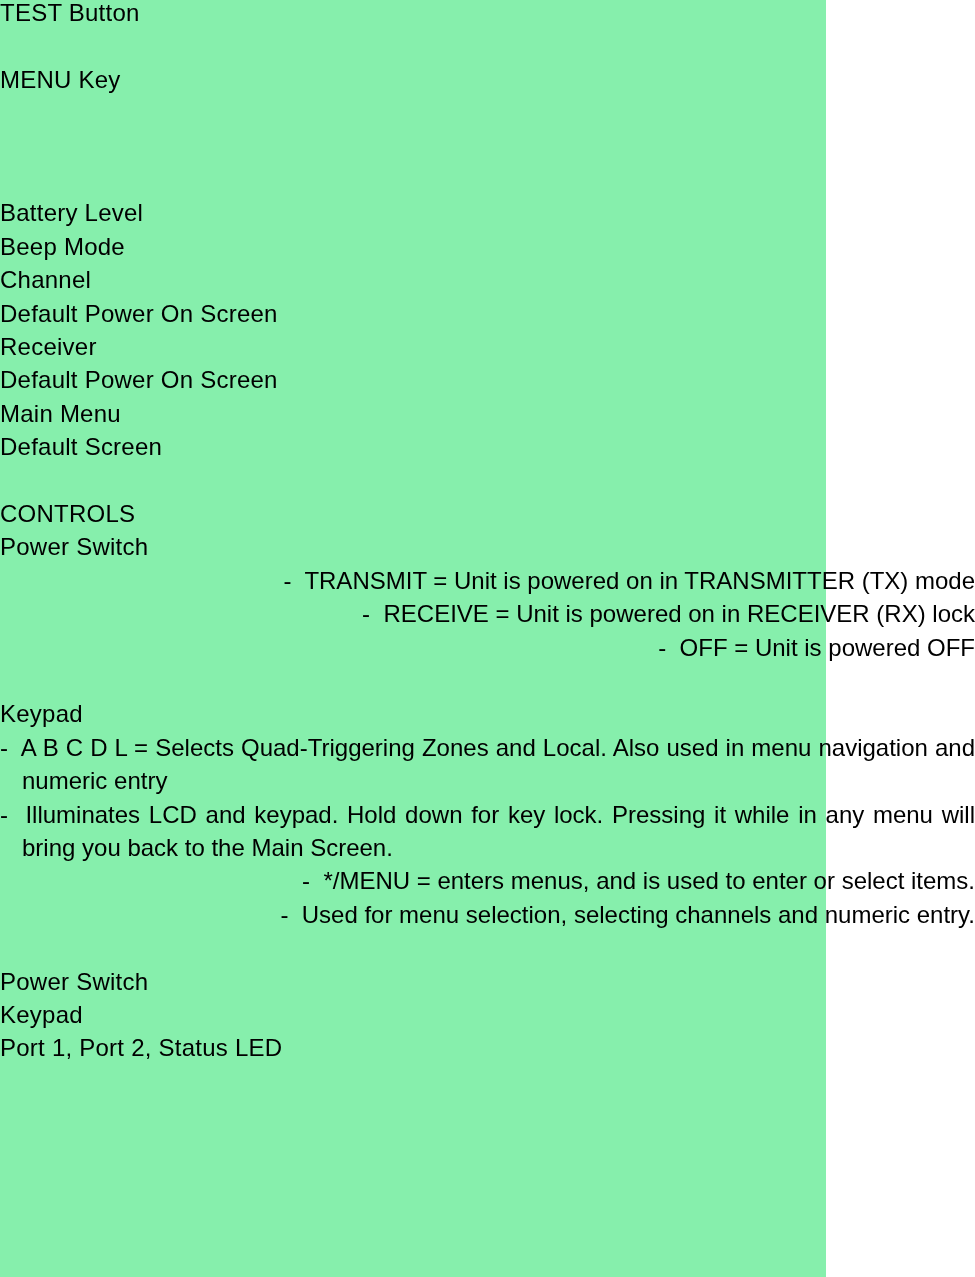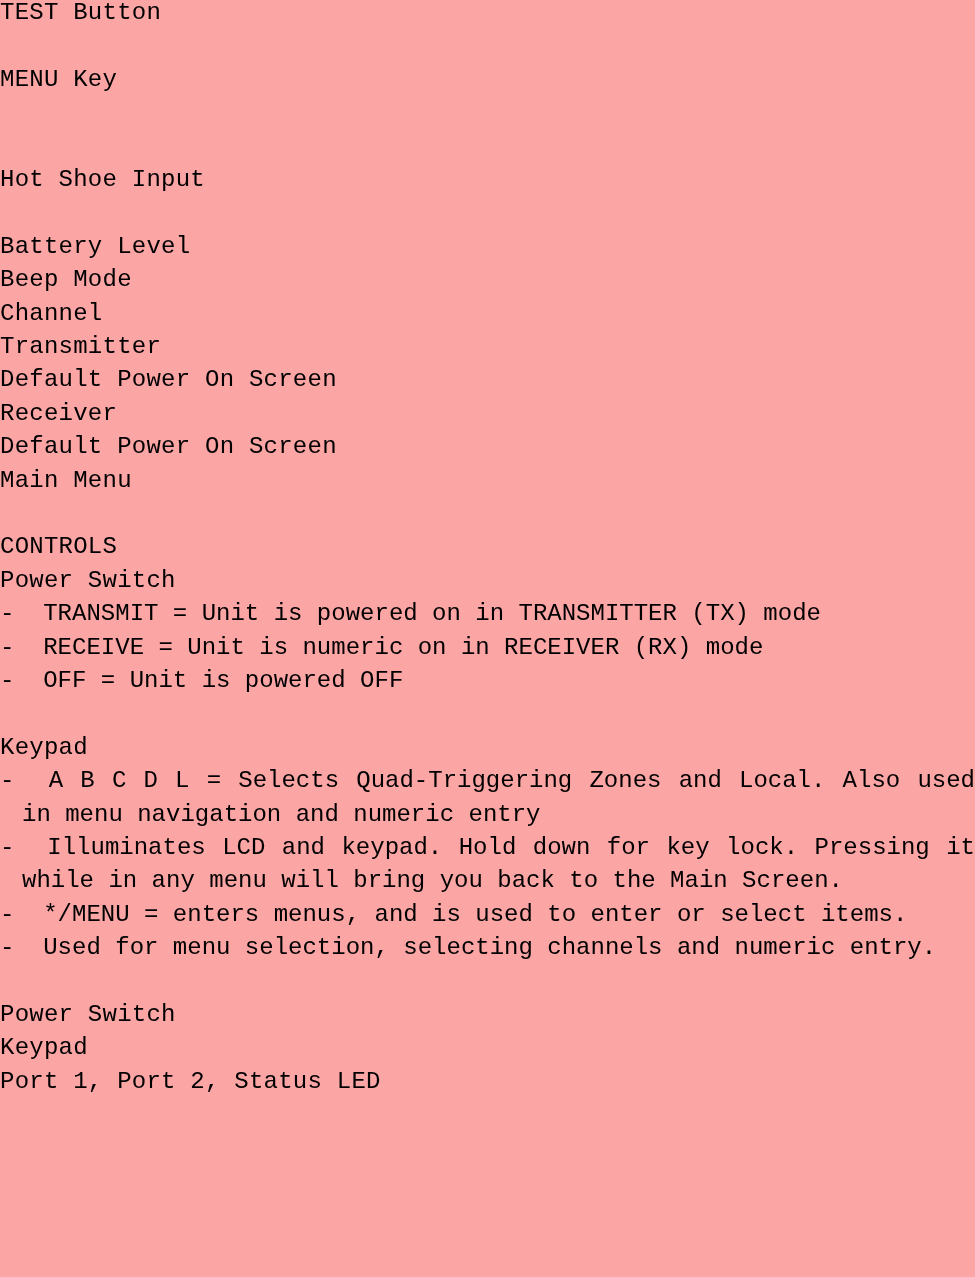--- a/index.html
+++ b/index.html
@@ -11,26 +11,25 @@
   body {
     width: 975px;
     height: 1277px;
     overflow: hidden;
     font-family: "Liberation Sans", sans-serif;
     color: #000000;
     -webkit-font-smoothing: antialiased;
   }
   #page {
     position: relative;
-    width: 975px;
+    width: 826px;
     height: 1277px;
-    background: #fca5a5;
+    background: #86efac;
     padding: 0;
     box-sizing: border-box;
-    font-family: Liberation Mono, monospace;
   }
   .doc {
     position: absolute;
     left: 0;
     top: -4px;
     width: 975px;
   }
   .line {
     display: block;
     font-size: 24px;
@@ -44,21 +43,21 @@
     font-size: 24px;
     line-height: 33.4px;
     width: 975px;
     text-align: justify;
     text-justify: inter-word;
     padding-left: 22px;
     text-indent: -22px;
     box-sizing: border-box;
   }
   .bullet.short {
-    text-align: left;
+    text-align: right;
   }
   .dash {
     
   }
   .blank {
     display: block;
     font-size: 24px;
     line-height: 33.4px;
     height: 33.4px;
   }
@@ -67,38 +66,37 @@
 <body>
 
 <div id="page">
   <div class="doc">
 
     <span class="line">TEST Button</span>
     <span class="blank"></span>
     <span class="line">MENU Key</span>
     <span class="blank"></span>
     <span class="blank"></span>
-    <span class="line">Hot Shoe Input</span>
     <span class="blank"></span>
 
     <span class="line">Battery Level</span>
     <span class="line">Beep Mode</span>
     <span class="line">Channel</span>
-    <span class="line">Transmitter</span>
     <span class="line">Default Power On Screen</span>
     <span class="line">Receiver</span>
     <span class="line">Default Power On Screen</span>
     <span class="line">Main Menu</span>
+    <span class="line">Default Screen</span>
     <span class="blank"></span>
 
     <span class="line">CONTROLS</span>
     <span class="line">Power Switch</span>
 
     <div class="bullet short"><span class="dash">-</span>&nbsp; <span>TRANSMIT = Unit is powered on in TRANSMITTER (TX) mode</span></div>
-    <div class="bullet short"><span class="dash">-</span>&nbsp; <span>RECEIVE = Unit is numeric on in RECEIVER (RX) mode</span></div>
+    <div class="bullet short"><span class="dash">-</span>&nbsp; <span>RECEIVE = Unit is powered on in RECEIVER (RX) lock</span></div>
     <div class="bullet short"><span class="dash">-</span>&nbsp; <span>OFF = Unit is powered OFF</span></div>
 
     <span class="blank"></span>
 
     <span class="line">Keypad</span>
 
     <div class="bullet"><span class="dash">-</span>&nbsp; <span>A B C D L = Selects Quad-Triggering Zones and Local. Also used in menu navigation and numeric entry</span></div>
     <div class="bullet"><span class="dash">-</span>&nbsp; <span>Illuminates LCD and keypad. Hold down for key lock. Pressing it while in any menu will bring you back to the Main Screen.</span></div>
     <div class="bullet short"><span class="dash">-</span>&nbsp; <span>*/MENU = enters menus, and is used to enter or select items.</span></div>
     <div class="bullet short"><span class="dash">-</span>&nbsp; <span>Used for menu selection, selecting channels and numeric entry.</span></div>

